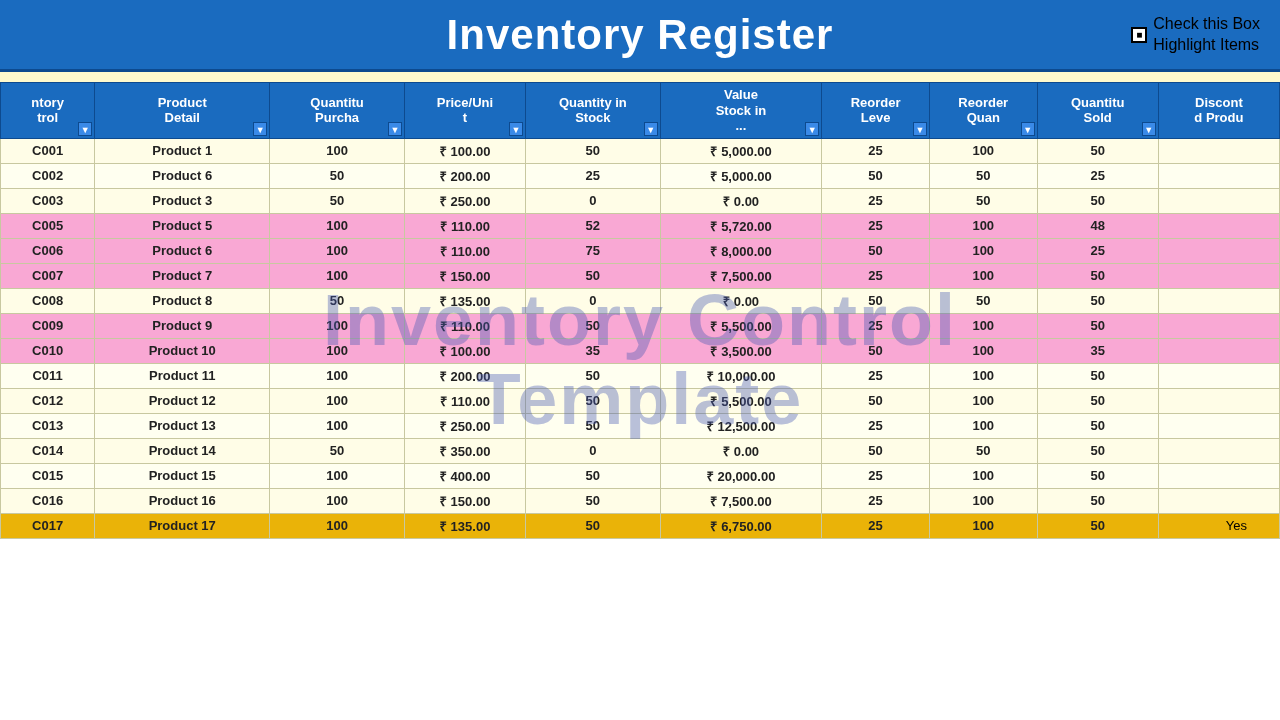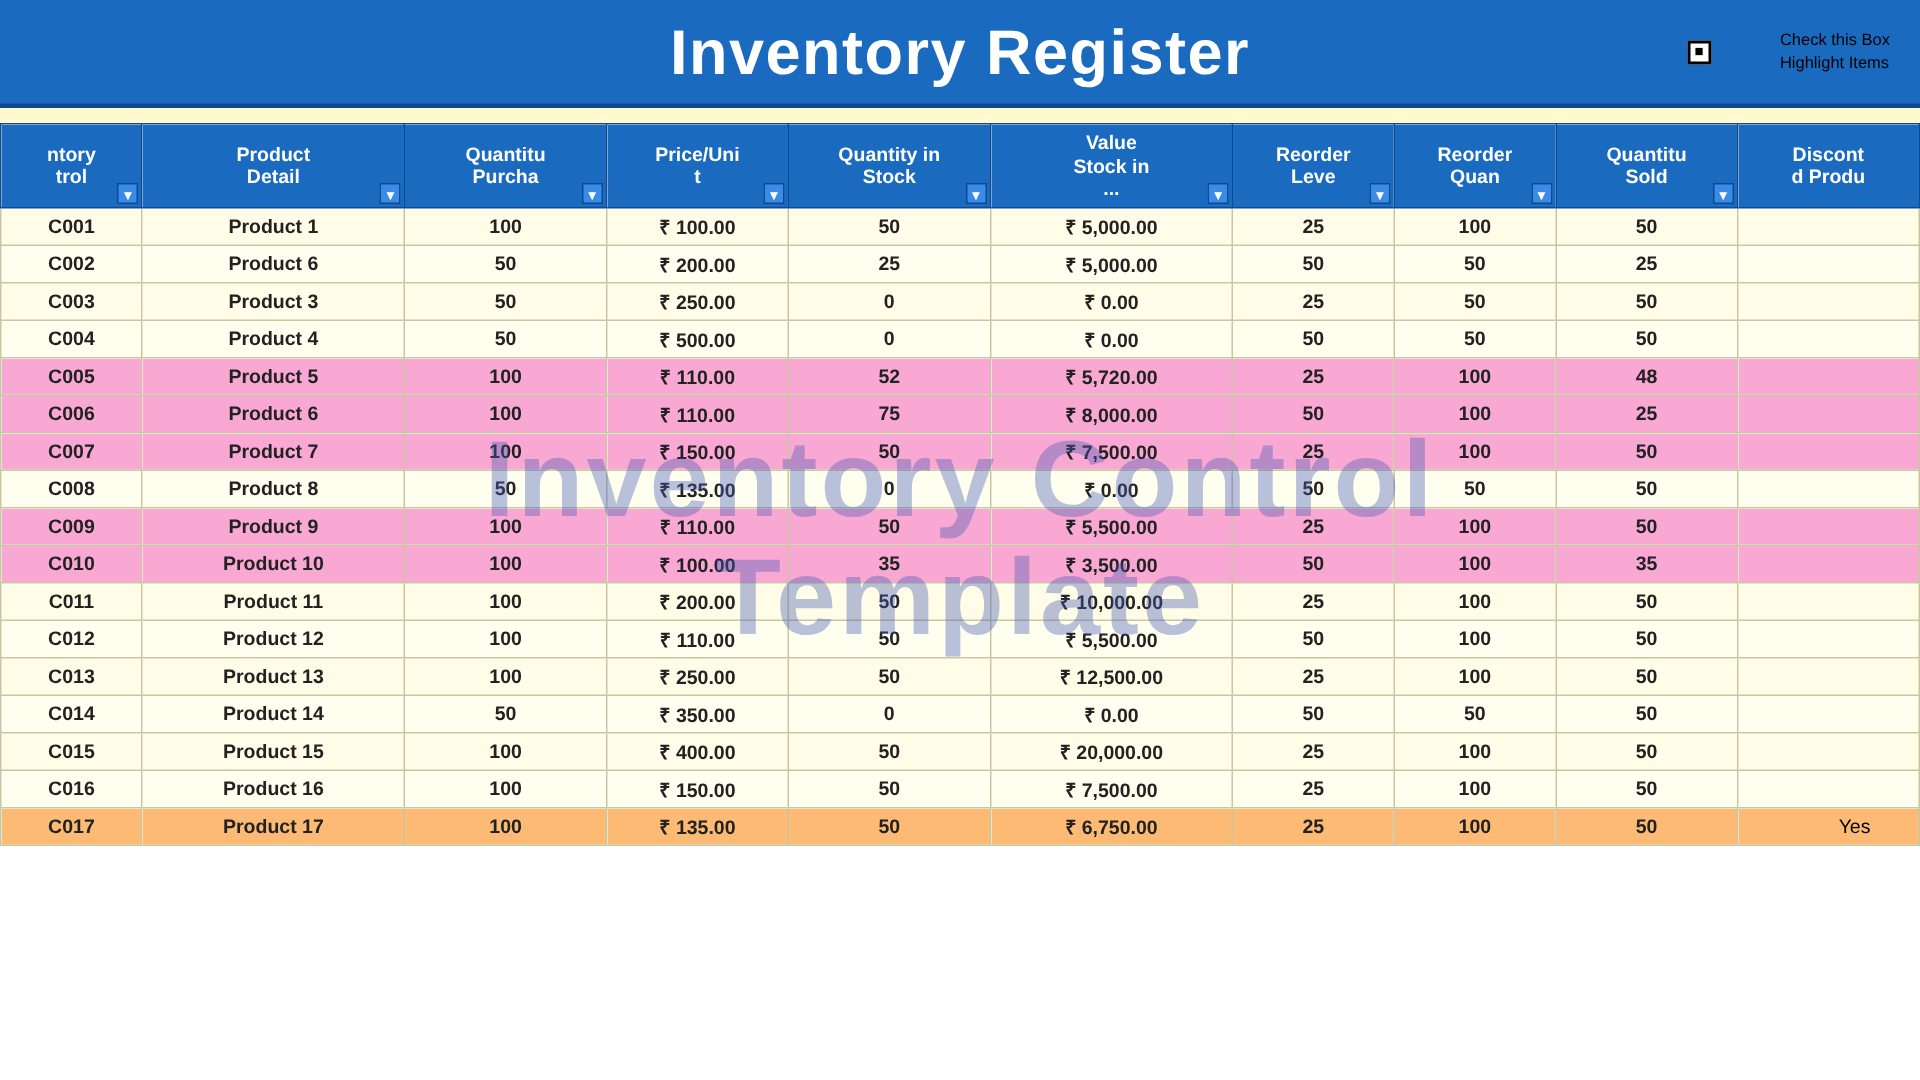--- a/index.html
+++ b/index.html
@@ -49,23 +49,22 @@
       border: 2px solid #000;
       background: #fff;
       display: flex;
       align-items: center;
       justify-content: center;
       font-size: 10px;
       cursor: pointer;
     }
     .checkbox-label {
       color: #000;
-      font-size: 11px;
+      font-size: 16px;
       line-height: 1.3;
-      margin-left: 40px;
     }
 
     
     .sub-header {
       background: #fffacd;
       height: 10px;
     }
 
     
     .table-container {
@@ -113,21 +112,21 @@
       background: #fffde7;
     }
     tbody tr:nth-child(even) {
       background: #fffff0;
     }
     tbody tr.highlighted {
       background: #f9a8d4;
     }
     tbody tr.dimmed {
       color: #aaa;
-      background: #fdba74;
+      background: #eab308;
     }
 
     tbody td {
       border: 1px solid #c8c8a0;
       padding: 3px 5px;
       font-size: 13px;
       text-align: center;
       font-weight: bold;
       color: #222;
       overflow: hidden;
@@ -270,32 +269,20 @@
           <td class="product-detail">Product 3</td>
           <td>50</td>
           <td>₹ 250.00</td>
           <td>0</td>
           <td>₹ 0.00</td>
           <td>25</td>
           <td>50</td>
           <td>50</td>
           <td class="yes-badge"></td>
         </tr>
-        <tr>
-          <td>C004</td>
-          <td class="product-detail">Product 4</td>
-          <td>50</td>
-          <td>₹ 500.00</td>
-          <td>0</td>
-          <td>₹ 0.00</td>
-          <td>50</td>
-          <td>50</td>
-          <td>50</td>
-          <td class="yes-badge"></td>
-        </tr>
         <tr class="highlighted">
           <td>C005</td>
           <td class="product-detail">Product 5</td>
           <td>100</td>
           <td>₹ 110.00</td>
           <td>52</td>
           <td>₹ 5,720.00</td>
           <td>25</td>
           <td>100</td>
           <td>48</td>

